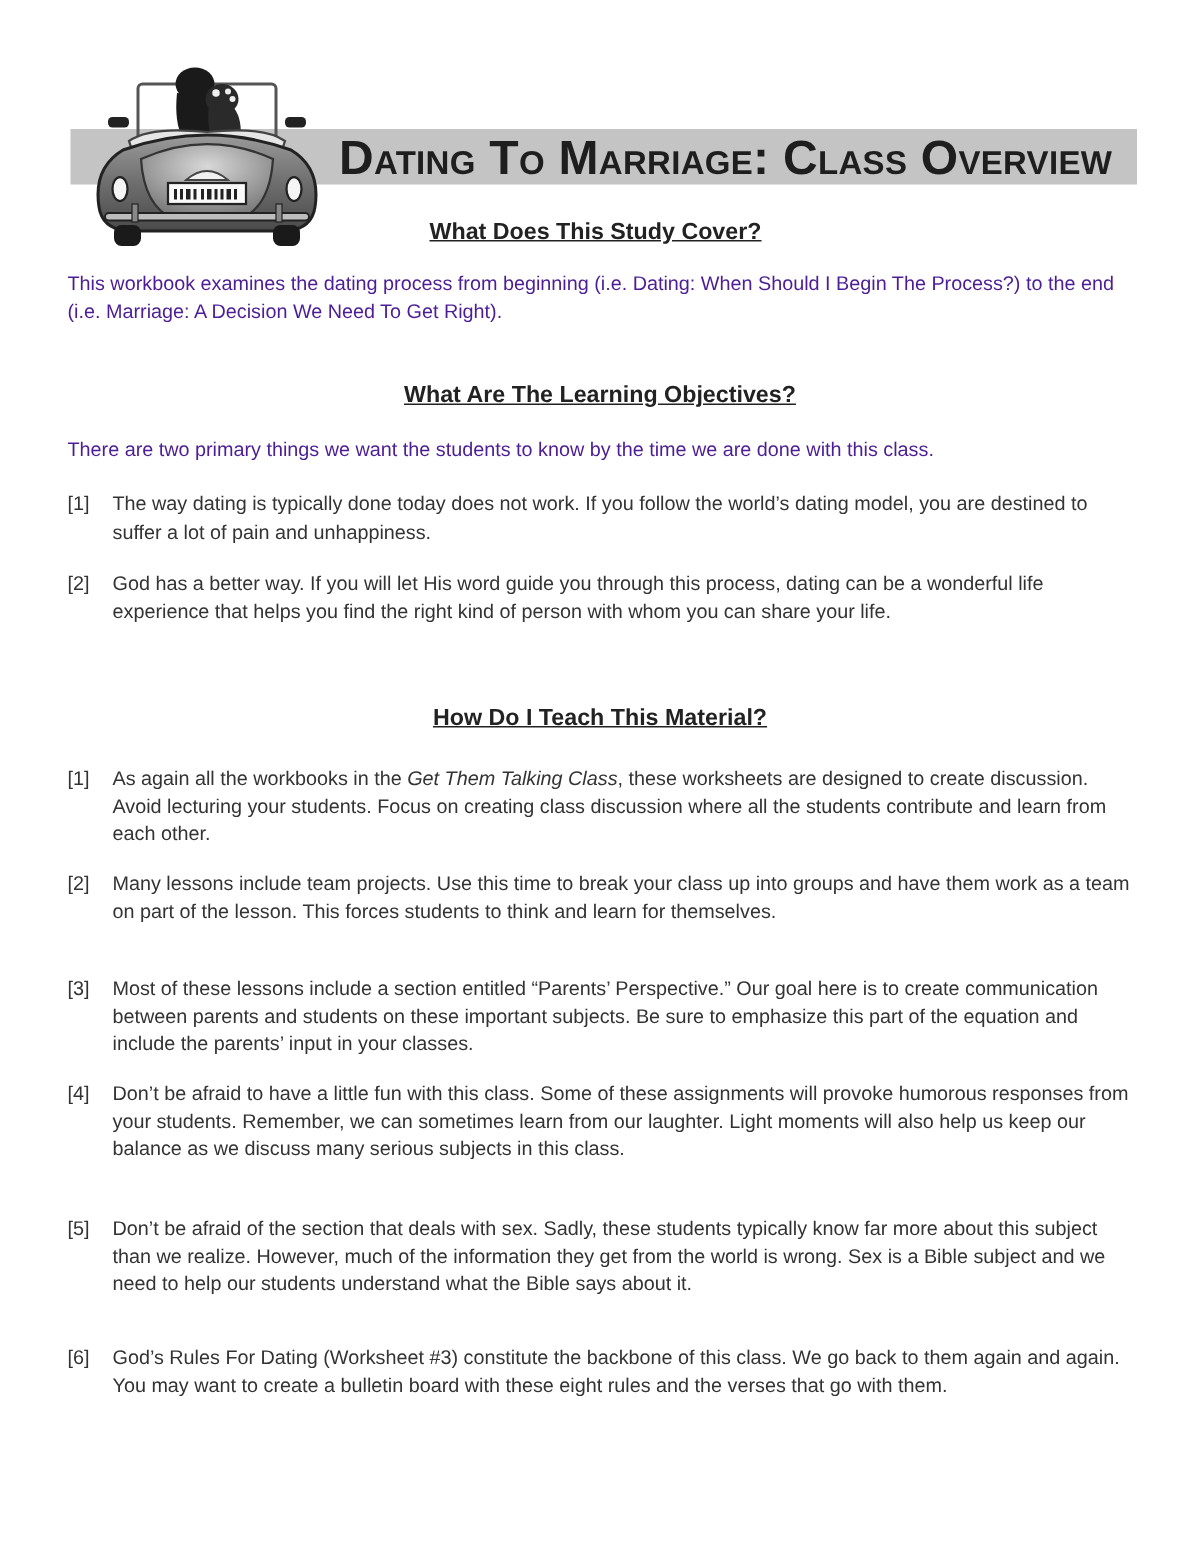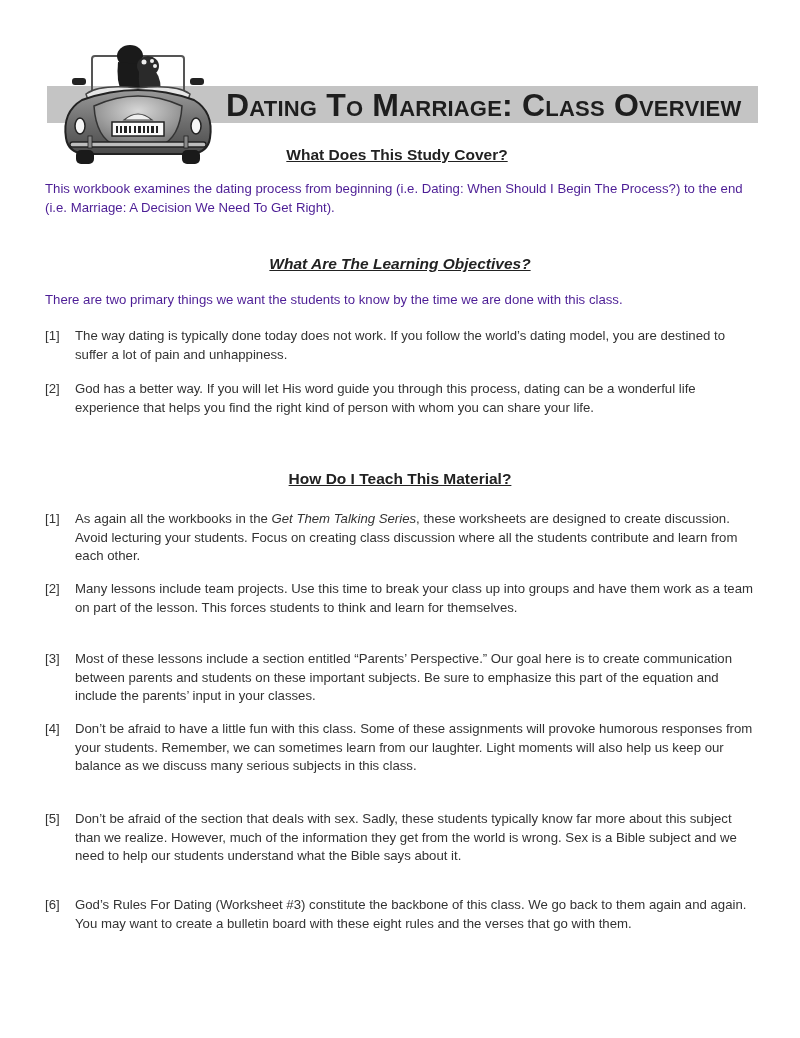--- a/index.html
+++ b/index.html
@@ -95,37 +95,37 @@
 
   <rect x="16" y="108" width="18" height="14" rx="5" fill="#1a1a1a"></rect>
   <rect x="122" y="108" width="18" height="14" rx="5" fill="#1a1a1a"></rect>
 </svg>
 
 <div class="title">Dating To Marriage:  Class Overview</div>
 
 <div class="heading" style="top:146px; left:-3px;">What Does This Study Cover?</div>
 <div class="para" style="top:180px;">This workbook examines the dating process from beginning (i.e. Dating: When Should I Begin The Process?) to the end (i.e. Marriage:  A Decision We Need To Get Right).</div>
 
-<div class="heading" style="top:255px;font-style:italic;">What Are The Learning Objectives?</div>
+<div class="heading" style="top:255px;">What Are The Learning Objectives?</div>
 <div class="para" style="top:291px;">There are two primary things we want the students to know by the time we are done with this class.</div>
 
 <div class="item" style="top:327px;">
   <span class="num">[1]</span>
   <span class="txt">The way dating is typically done today does not work.  If you follow the world’s dating model, you are destined to suffer a lot of pain and unhappiness.</span>
 </div>
 <div class="item" style="top:380px;">
   <span class="num">[2]</span>
   <span class="txt">God has a better way.  If you will let His word guide you through this process, dating can be a wonderful life experience that helps you find the right kind of person with whom you can share your life.</span>
 </div>
 
 <div class="heading" style="top:470px;">How Do I Teach This Material?</div>
 
 <div class="item" style="top:510px;">
   <span class="num">[1]</span>
-  <span class="txt"><span>As again all the workbooks in the </span><em>Get Them Talking Series</em><span>, these worksheets are designed to create discussion.  Avoid lecturing your students.  Focus on creating class discussion where all the students contribute and learn from each other.</span></span>
+  <span class="txt"><span>As again all the workbooks in the </span><em>Get Them Talking Class</em><span>, these worksheets are designed to create discussion.  Avoid lecturing your students.  Focus on creating class discussion where all the students contribute and learn from each other.</span></span>
 </div>
 <div class="item" style="top:580px;">
   <span class="num">[2]</span>
   <span class="txt">Many lessons include team projects.  Use this time to break your class up into groups and have them work as a team on part of the lesson.  This forces students to think and learn for themselves.</span>
 </div>
 <div class="item" style="top:650px;">
   <span class="num">[3]</span>
   <span class="txt">Most of these lessons include a section entitled “Parents’ Perspective.”  Our goal here is to create communication between parents and students on these important subjects.  Be sure to emphasize this part of the equation and include the parents’ input in your classes.</span>
 </div>
 <div class="item" style="top:720px;">

